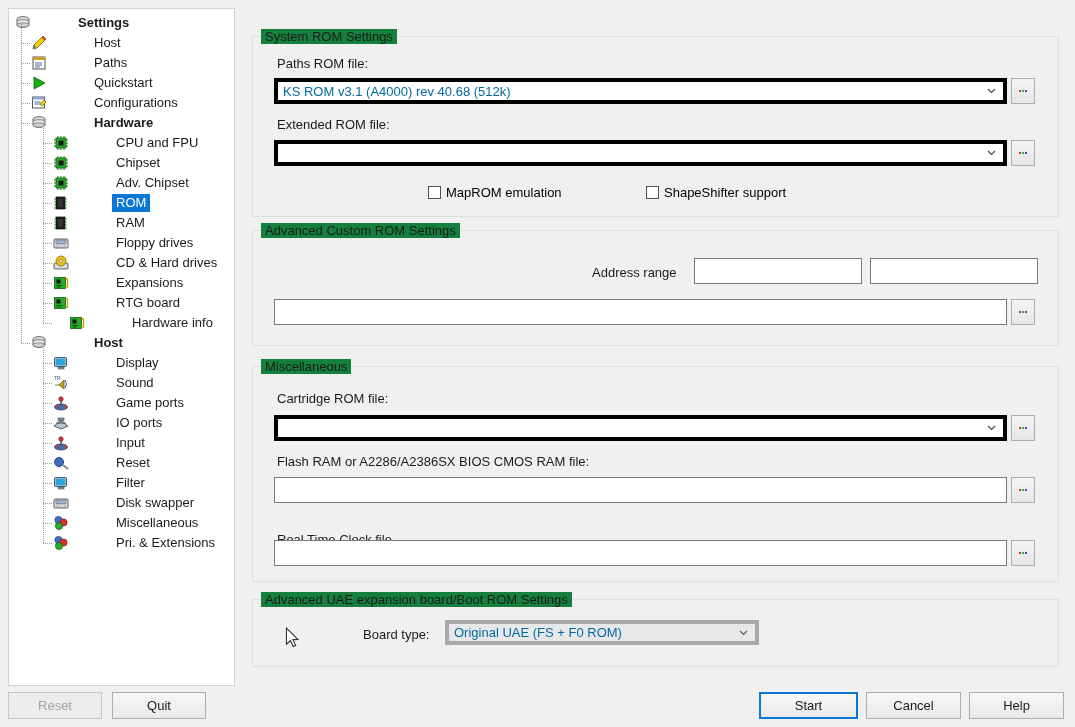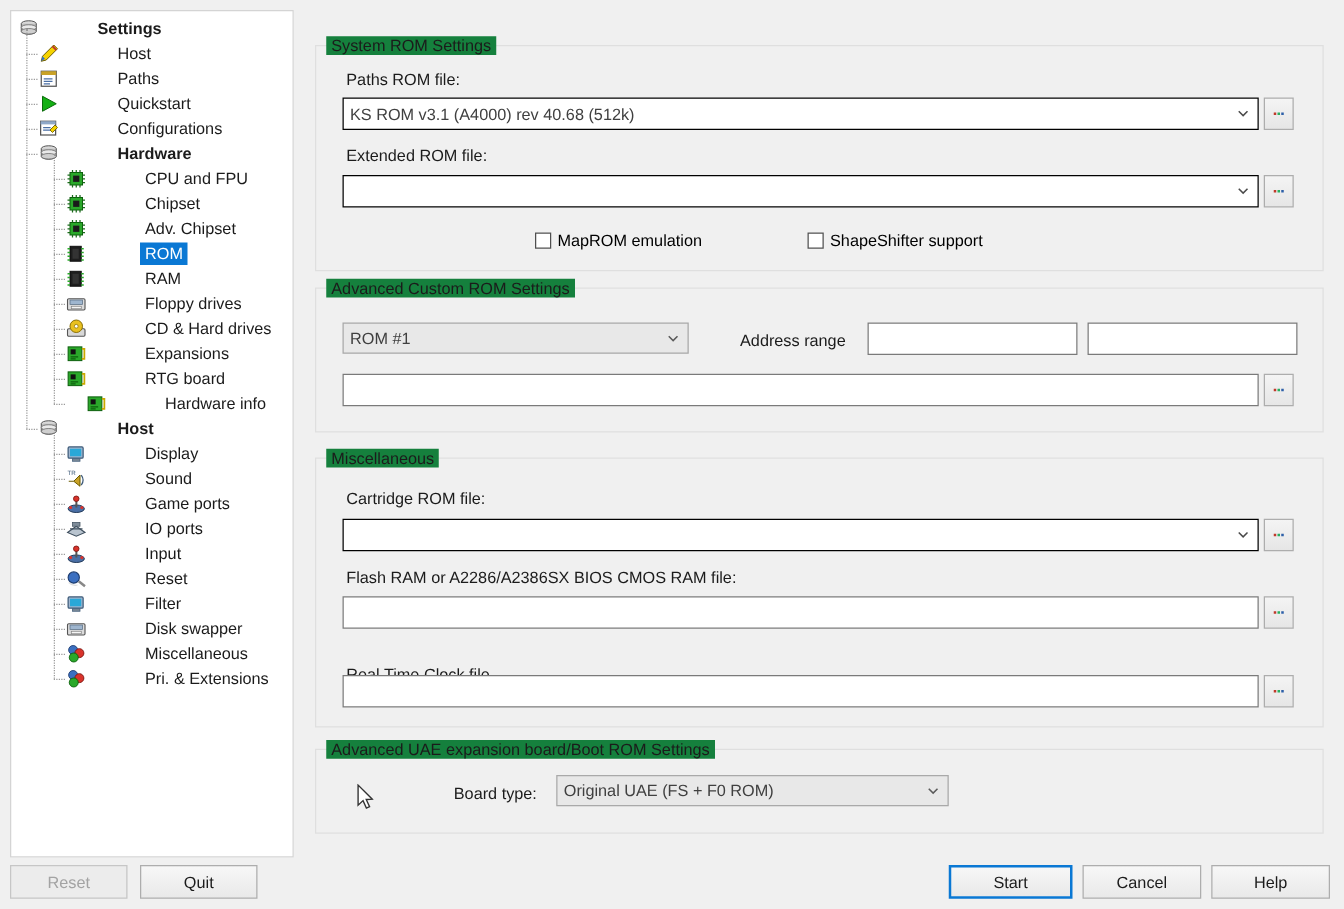--- a/index.html
+++ b/index.html
@@ -83,24 +83,24 @@
     line-height: 1;
     display: flex;
     align-items: center;
     padding: 0 5px;
     overflow: hidden;
     white-space: nowrap;
   }
   .combo {
     position: absolute;
     background: #ffffff;
-    border: 1px solid #000000;
+    border: 4px solid #000000;
     box-sizing: border-box;
     font-size: 13px;
-    color: #404040;
+    color: #0369a1;
     display: flex;
     align-items: center;
     padding: 0 5px;
     overflow: hidden;
     white-space: nowrap;
   }
   .combo.disabled {
     background: #e8e8e8;
     border-color: #a9a9a9;
   }
@@ -462,28 +462,20 @@
     </div>
     <div class="checkrow" style="left:393px; top:148px;">
       <span class="checkbox"></span>
       <span>ShapeShifter support</span>
     </div>
   </div>
 
   <div class="group" style="left:252px; top:230px; width:805px; height:114px;">
     <span class="legend">Advanced Custom ROM Settings</span>
 
-    <div class="combo disabled" style="left:21px; top:27px; width:277px; height:25px;">
-      <span>ROM #1</span>
-      <span class="chev">
-        <svg width="9" height="9" viewBox="0 0 9 9">
-            <path d="M1 3 L4.5 6.5 L8 3" fill="none" stroke="#5a5a5a" stroke-width="1.2"></path>
-          </svg>
-      </span>
-    </div>
 
     <span class="fieldlabel" style="left:339px; top:34px;">Address range</span>
 
     <div class="textbox" style="left:441px; top:27px; width:168px; height:26px;">
       <span></span>
     </div>
     <div class="textbox" style="left:617px; top:27px; width:168px; height:26px;">
       <span></span>
     </div>
 

